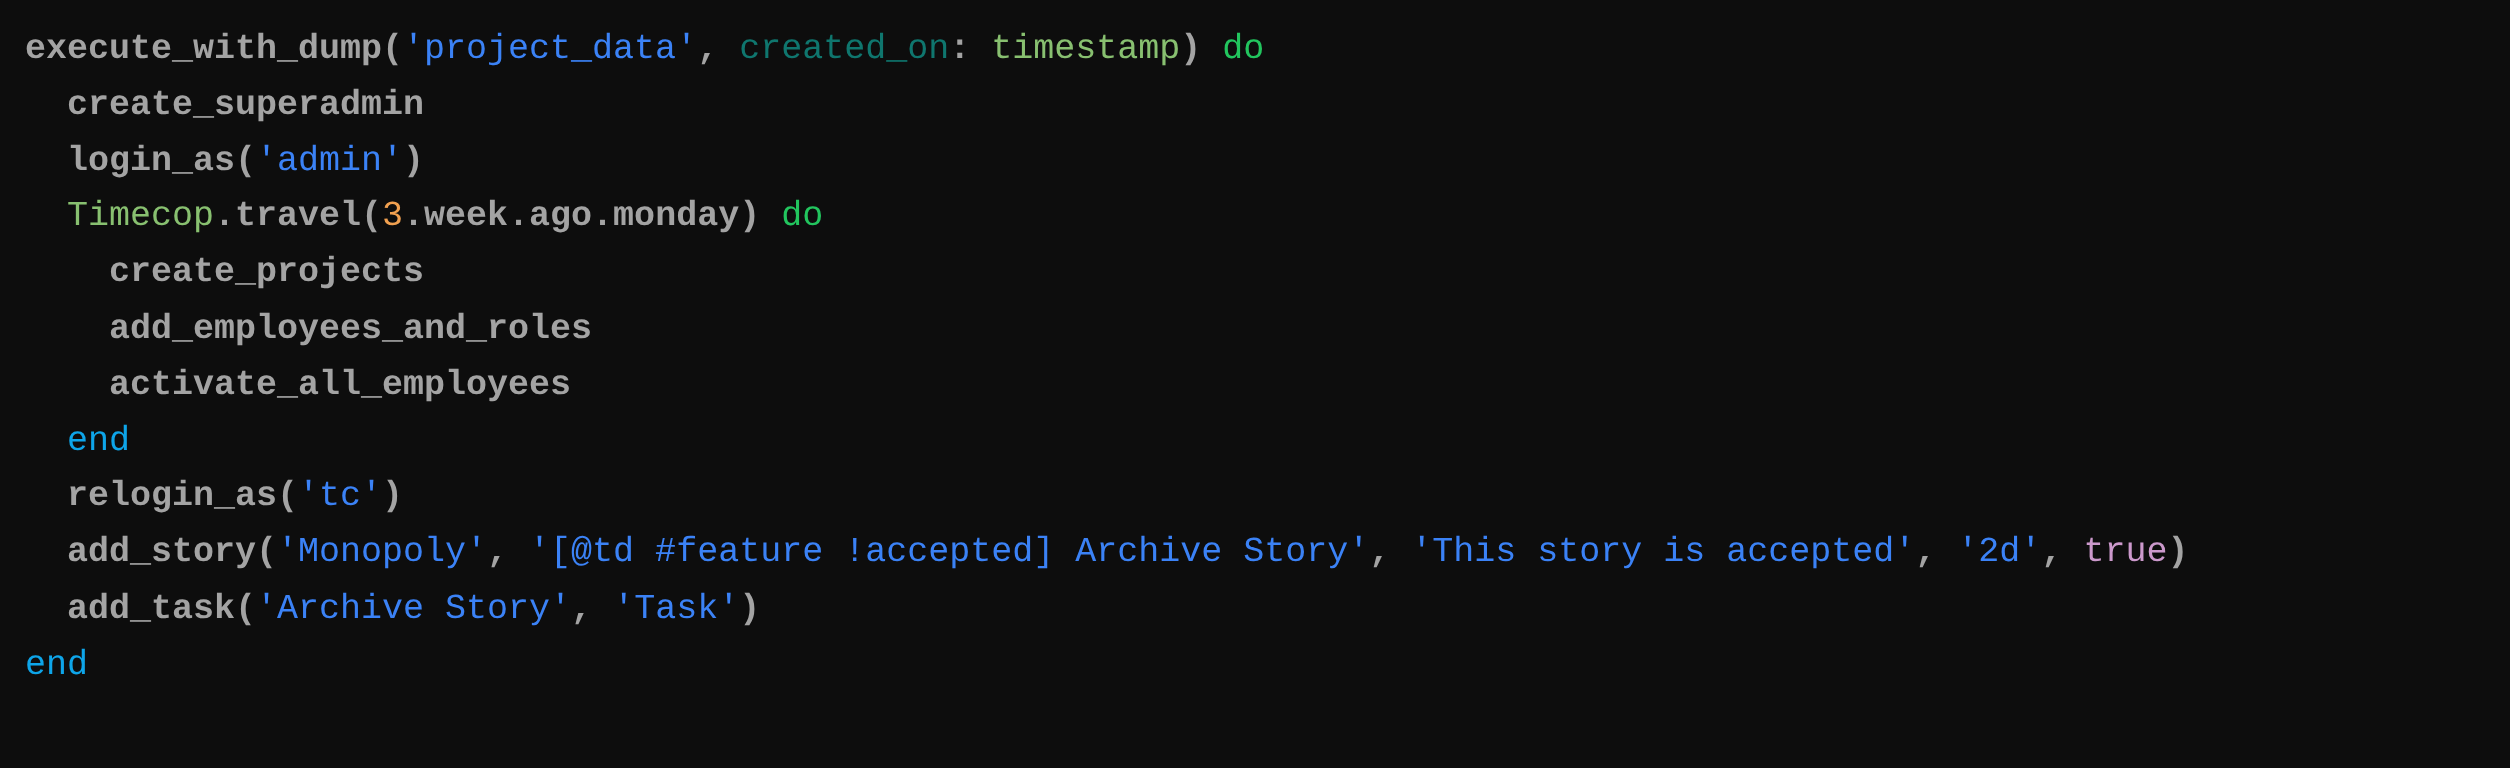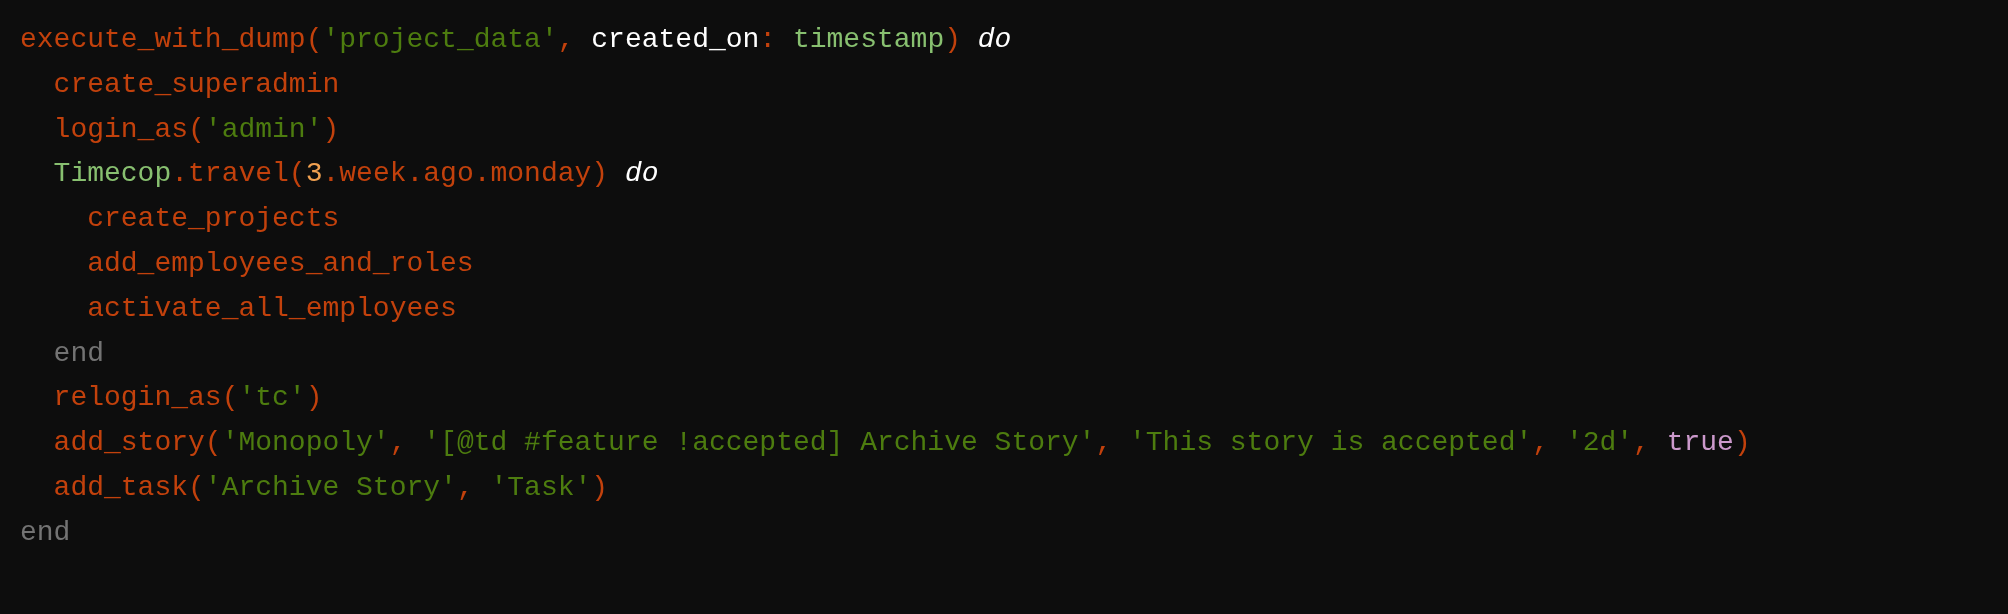--- a/index.html
+++ b/index.html
@@ -15,26 +15,26 @@
       line-height: 1.6;
       padding: 18px 20px;
       min-height: 614px;
       width: 2008px;
     }
 
     .code-block {
       white-space: pre;
     }
 
-    .c-white    { color: #c2410c; }
-    .c-green    { color: #ffffff; }
-    .c-string   { color: #4d7c0f; margin-top: 33px; }
+    .c-white    { color: #a3a3a3; font-weight: bold; }
+    .c-green    { color: #0f766e; }
+    .c-string   { color: #3b82f6; margin-top: 33px; }
     .c-keyword  { color: #cc99cc; }
     .c-number   { color: #f0a050; }
     .c-italic-green { color: #88c070; }
-    .c-do       { color: #ffffff; font-style: italic; }
-    .c-end      { color: #737373; }
+    .c-do       { color: #22c55e; }
+    .c-end      { color: #0ea5e9; }
     .c-class    { color: #88c070; }
   </style>
 </head>
 <body>
 
 <div class="code-block" id="code-container"><div><span class="c-white">execute_with_dump(</span><span class="c-string">'project_data'</span><span class="c-white">, </span><span class="c-green">created_on</span><span class="c-white">: </span><span class="c-italic-green">timestamp</span><span class="c-white">) </span><span class="c-do">do</span></div><div><span class="c-white">  create_superadmin</span></div><div><span class="c-white">  login_as(</span><span class="c-string">'admin'</span><span class="c-white">)</span></div><div><span class="c-white"></span></div><div><span class="c-white">  </span><span class="c-class">Timecop</span><span class="c-white">.travel(</span><span class="c-number">3</span><span class="c-white">.week.ago.monday) </span><span class="c-do">do</span></div><div><span class="c-white">    create_projects</span></div><div><span class="c-white">    add_employees_and_roles</span></div><div><span class="c-white">    activate_all_employees</span></div><div><span class="c-end">  end</span></div><div><span class="c-white"></span></div><div><span class="c-white">  relogin_as(</span><span class="c-string">'tc'</span><span class="c-white">)</span></div><div><span class="c-white">  add_story(</span><span class="c-string">'Monopoly'</span><span class="c-white">, </span><span class="c-string">'[@td #feature !accepted] Archive Story'</span><span class="c-white">, </span><span class="c-string">'This story is accepted'</span><span class="c-white">, </span><span class="c-string">'2d'</span><span class="c-white">, </span><span class="c-keyword">true</span><span class="c-white">)</span></div><div><span class="c-white">  add_task(</span><span class="c-string">'Archive Story'</span><span class="c-white">, </span><span class="c-string">'Task'</span><span class="c-white">)</span></div><div><span class="c-end">end</span></div></div>
 
 </body></html>

